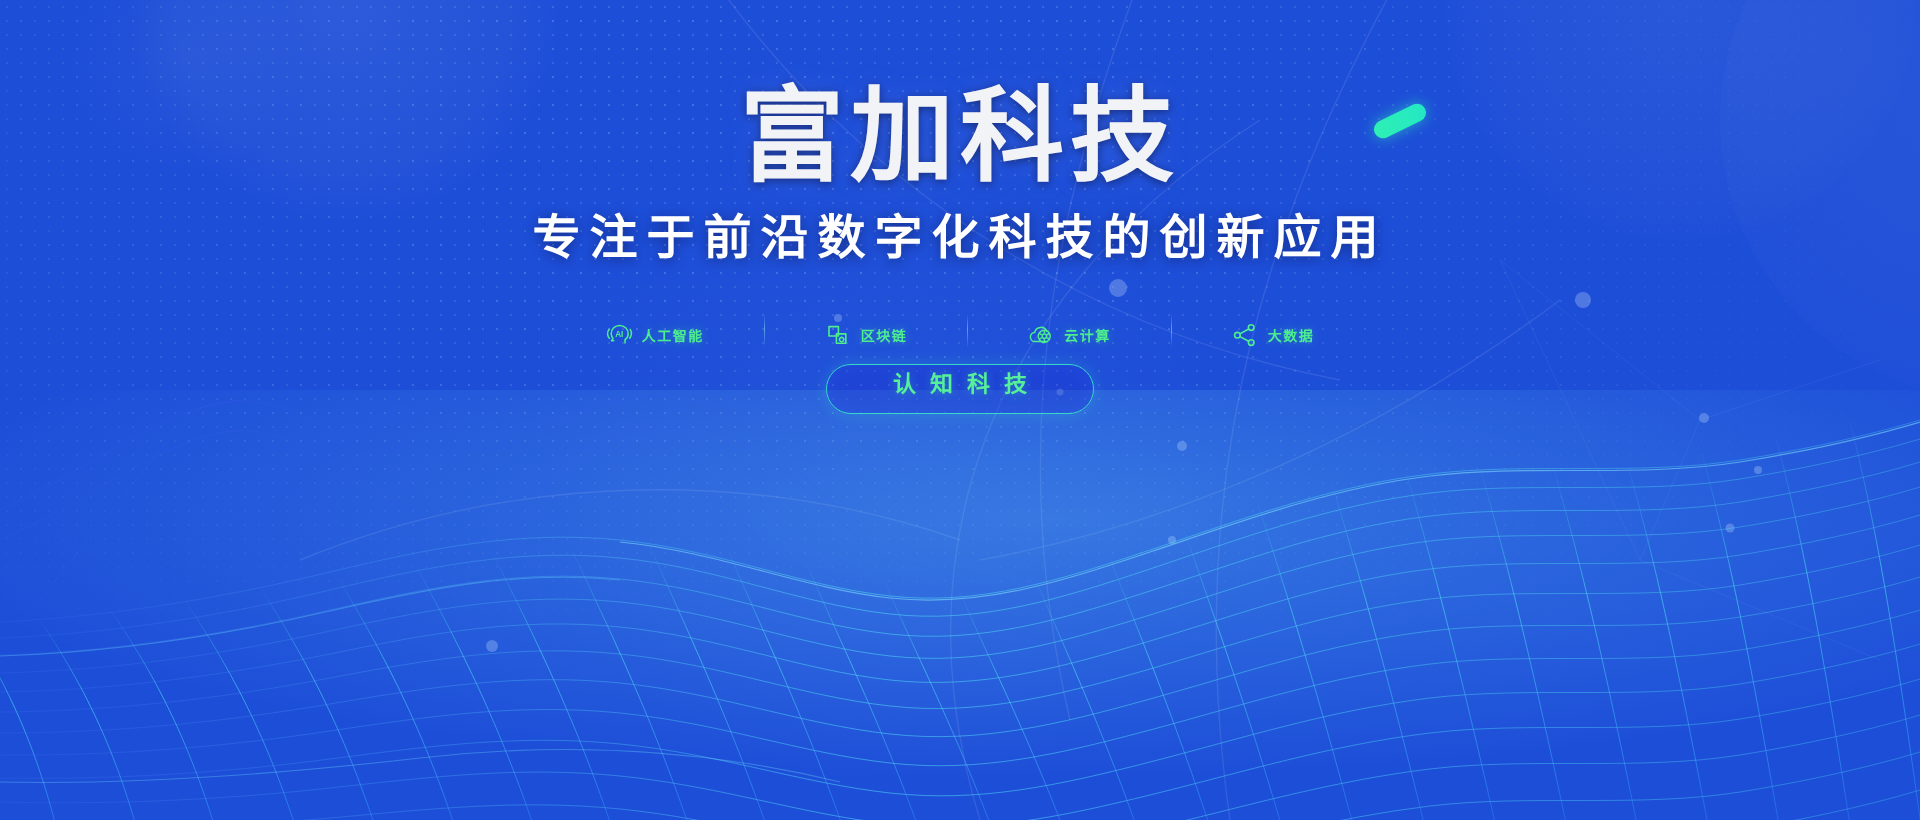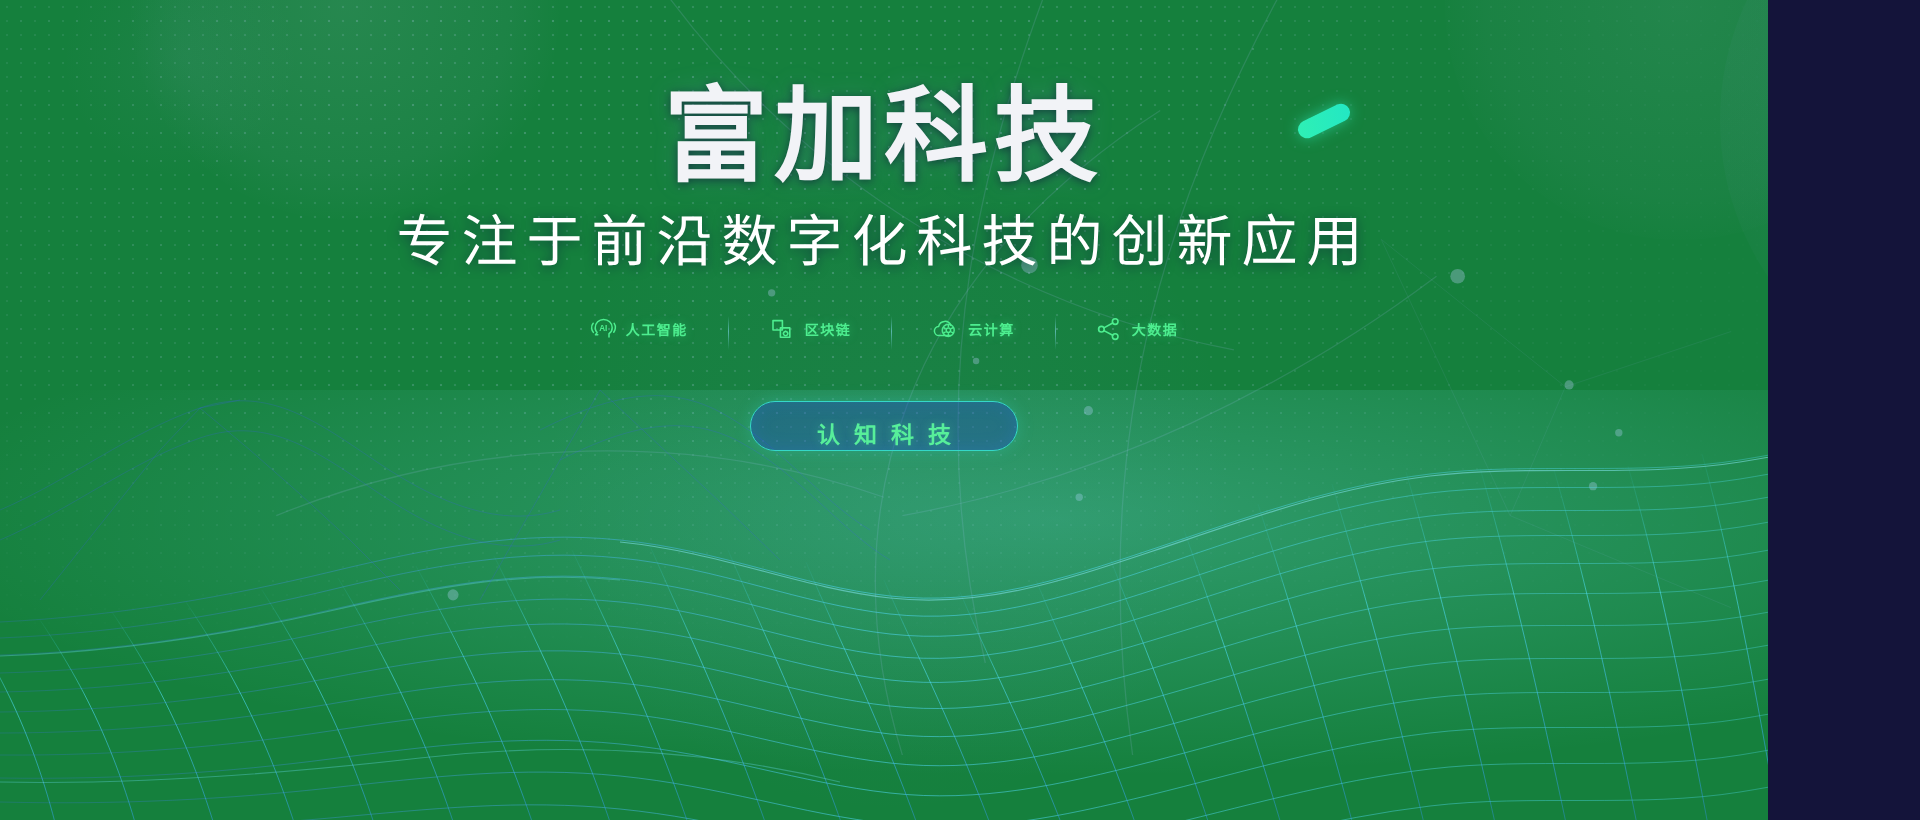--- a/index.html
+++ b/index.html
@@ -1,30 +1,30 @@
 <!DOCTYPE html>
 <html lang="zh-CN"><head>
 <meta charset="utf-8">
 <title>富加科技</title>
 <style>
   html,body{margin:0;padding:0;background:#14143a;}
   *{box-sizing:border-box;}
 
   .stage{
     position:relative;
-    width:1768px;
+    width:1920px;
     height:820px;
     overflow:hidden;
     font-family:"Liberation Sans","DejaVu Sans",sans-serif;
     background:
       radial-gradient(ellipse 900px 560px at 18% 88%, rgba(26,52,224,0.95) 0%, rgba(22,40,170,0.55) 42%, rgba(22,34,120,0.0) 72%),
       radial-gradient(ellipse 1100px 620px at 62% 100%, rgba(20,48,235,0.92) 0%, rgba(20,40,180,0.5) 45%, rgba(20,34,120,0.0) 75%),
       radial-gradient(ellipse 760px 520px at 95% 92%, rgba(16,28,96,0.85) 0%, rgba(18,28,86,0.0) 70%),
       linear-gradient(160deg, #2c2a62 0%, #292croll 0%, #282659 28%, #241f58 48%, #1f1d63 66%, #181a78 82%, #14166e 100%);
-    background-color:#15803d;
+    background-color:#1d4ed8;
   }
 
   
   .glow{position:absolute;border-radius:50%;pointer-events:none;}
   .glow.g1{left:130px;top:-210px;width:430px;height:430px;background:radial-gradient(circle at 50% 50%, rgba(190,200,235,0.10) 0%, rgba(170,185,230,0.05) 55%, rgba(160,175,225,0) 72%);}
   .glow.g2{left:1445px;top:-230px;width:470px;height:470px;background:radial-gradient(circle at 50% 50%, rgba(180,195,235,0.085) 0%, rgba(165,180,225,0.04) 58%, rgba(160,175,225,0) 74%);}
   .glow.g3{left:1720px;top:-160px;width:560px;height:560px;background:radial-gradient(circle at 45% 45%, rgba(150,170,225,0.09) 0%, rgba(140,160,220,0.035) 60%, rgba(140,160,220,0) 76%);}
   .glow.g4{left:60px;top:-60px;width:240px;height:240px;background:radial-gradient(circle at 50% 50%, rgba(160,180,230,0.055) 0%, rgba(160,180,230,0) 70%);}
   .glow.g5{left:540px;top:120px;width:700px;height:700px;background:radial-gradient(circle at 50% 50%, rgba(120,150,230,0.055) 0%, rgba(120,150,230,0.02) 52%, rgba(120,150,230,0) 70%);}
 
@@ -67,34 +67,35 @@
     left:632px;top:28px;
     width:56px;height:18px;
     border-radius:9px;
     background:linear-gradient(100deg,#2ff0b4 0%,#23e7c4 100%);
     transform:rotate(-26deg);
     box-shadow:0 0 14px rgba(45,235,185,0.55);
   }
 
   .subtitle{
     margin-top:26px;
-    font-size:56px;
+    font-size:48px;
     line-height:1;
-    font-weight:normal;
+    font-weight:bold;
     letter-spacing:9px;
     color:#ffffff;
     text-shadow:0 2px 12px rgba(12,14,60,0.5);
     white-space:nowrap;
   }
 
   .tags{
     margin-top:46px;
     display:flex;
-    align-items:flex-start;
+    align-items:flex-end;
     height:40px;
+    gap:20px;
   }
   .tag{
     display:flex;align-items:center;gap:10px;
     padding:0 40px;
     white-space:nowrap;
   }
   .tag .t-label{
     font-size:14px;
     font-weight:bold;
     letter-spacing:1.5px;
@@ -102,22 +103,22 @@
     text-shadow:0 0 10px rgba(60,230,140,0.35);
   }
   .tag .t-icon{display:flex;align-items:center;justify-content:center;width:26px;height:26px;}
   .tag .t-icon svg{display:block;overflow:visible;}
   .divider{
     width:1px;height:34px;
     background:linear-gradient(to bottom, rgba(120,220,255,0) 0%, rgba(140,225,255,0.55) 45%, rgba(120,220,255,0) 100%);
   }
 
   .badge{
-    margin-top:45px;
-    display:flex;align-items:flex-end;justify-content:center;
+    margin-top:16px;
+    display:flex;align-items:flex-start;justify-content:center;
     width:268px;height:50px;
     border:1.6px solid #35d8c8;
     border-radius:26px;
     background:rgba(28,40,205,0.30);
     box-shadow:0 0 16px rgba(60,215,210,0.25), inset 0 0 18px rgba(50,120,255,0.18);
   }
   .badge .b-label{
     font-size:23px;
     font-weight:bold;
     letter-spacing:14px;

